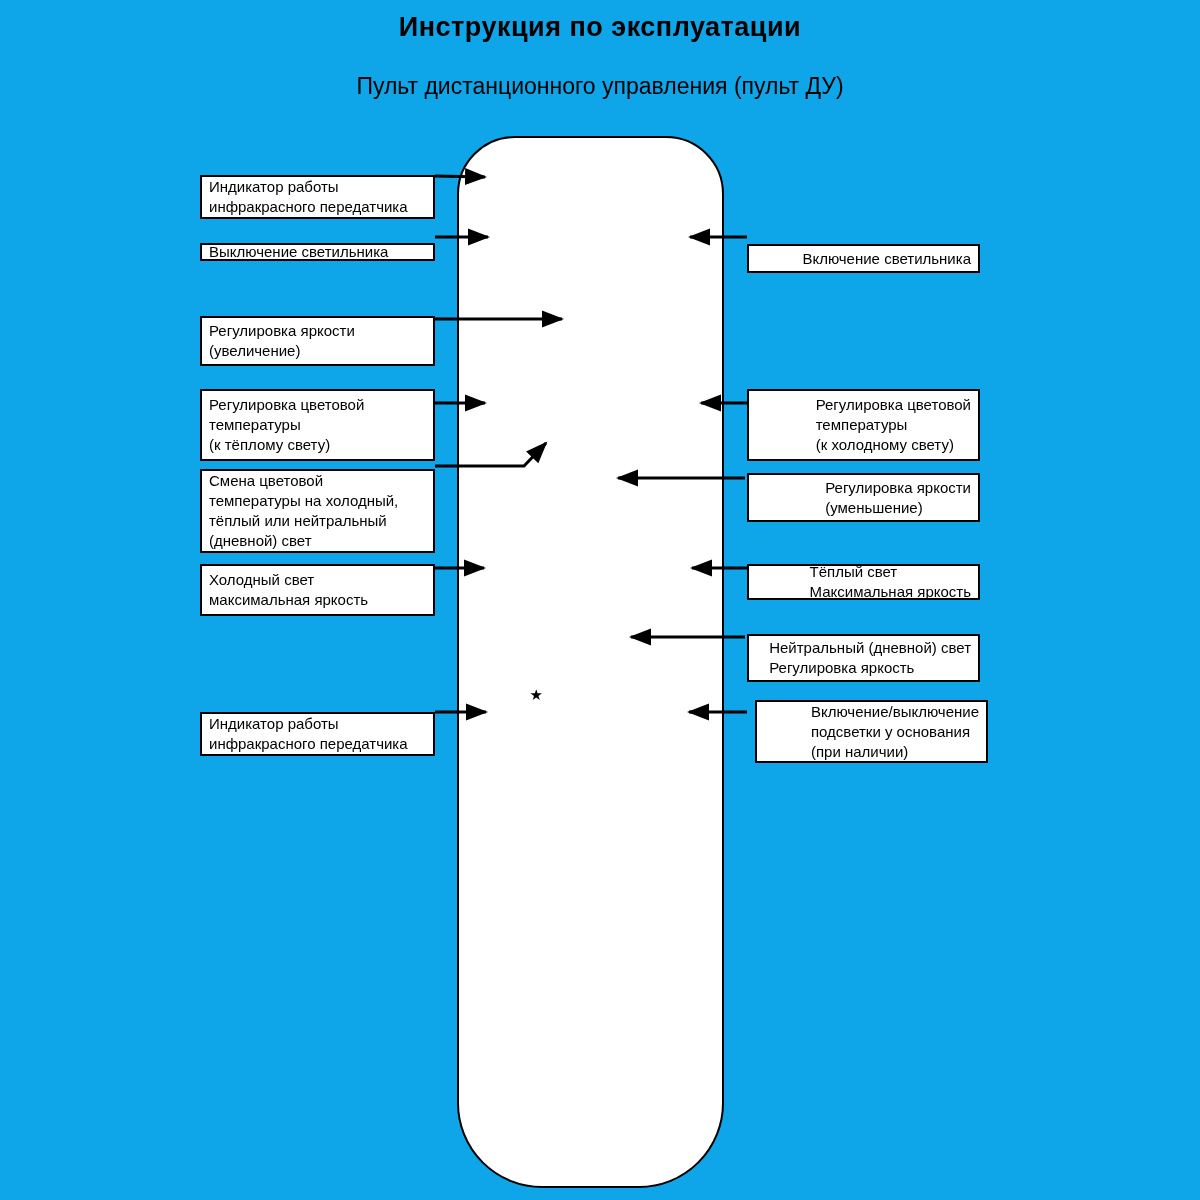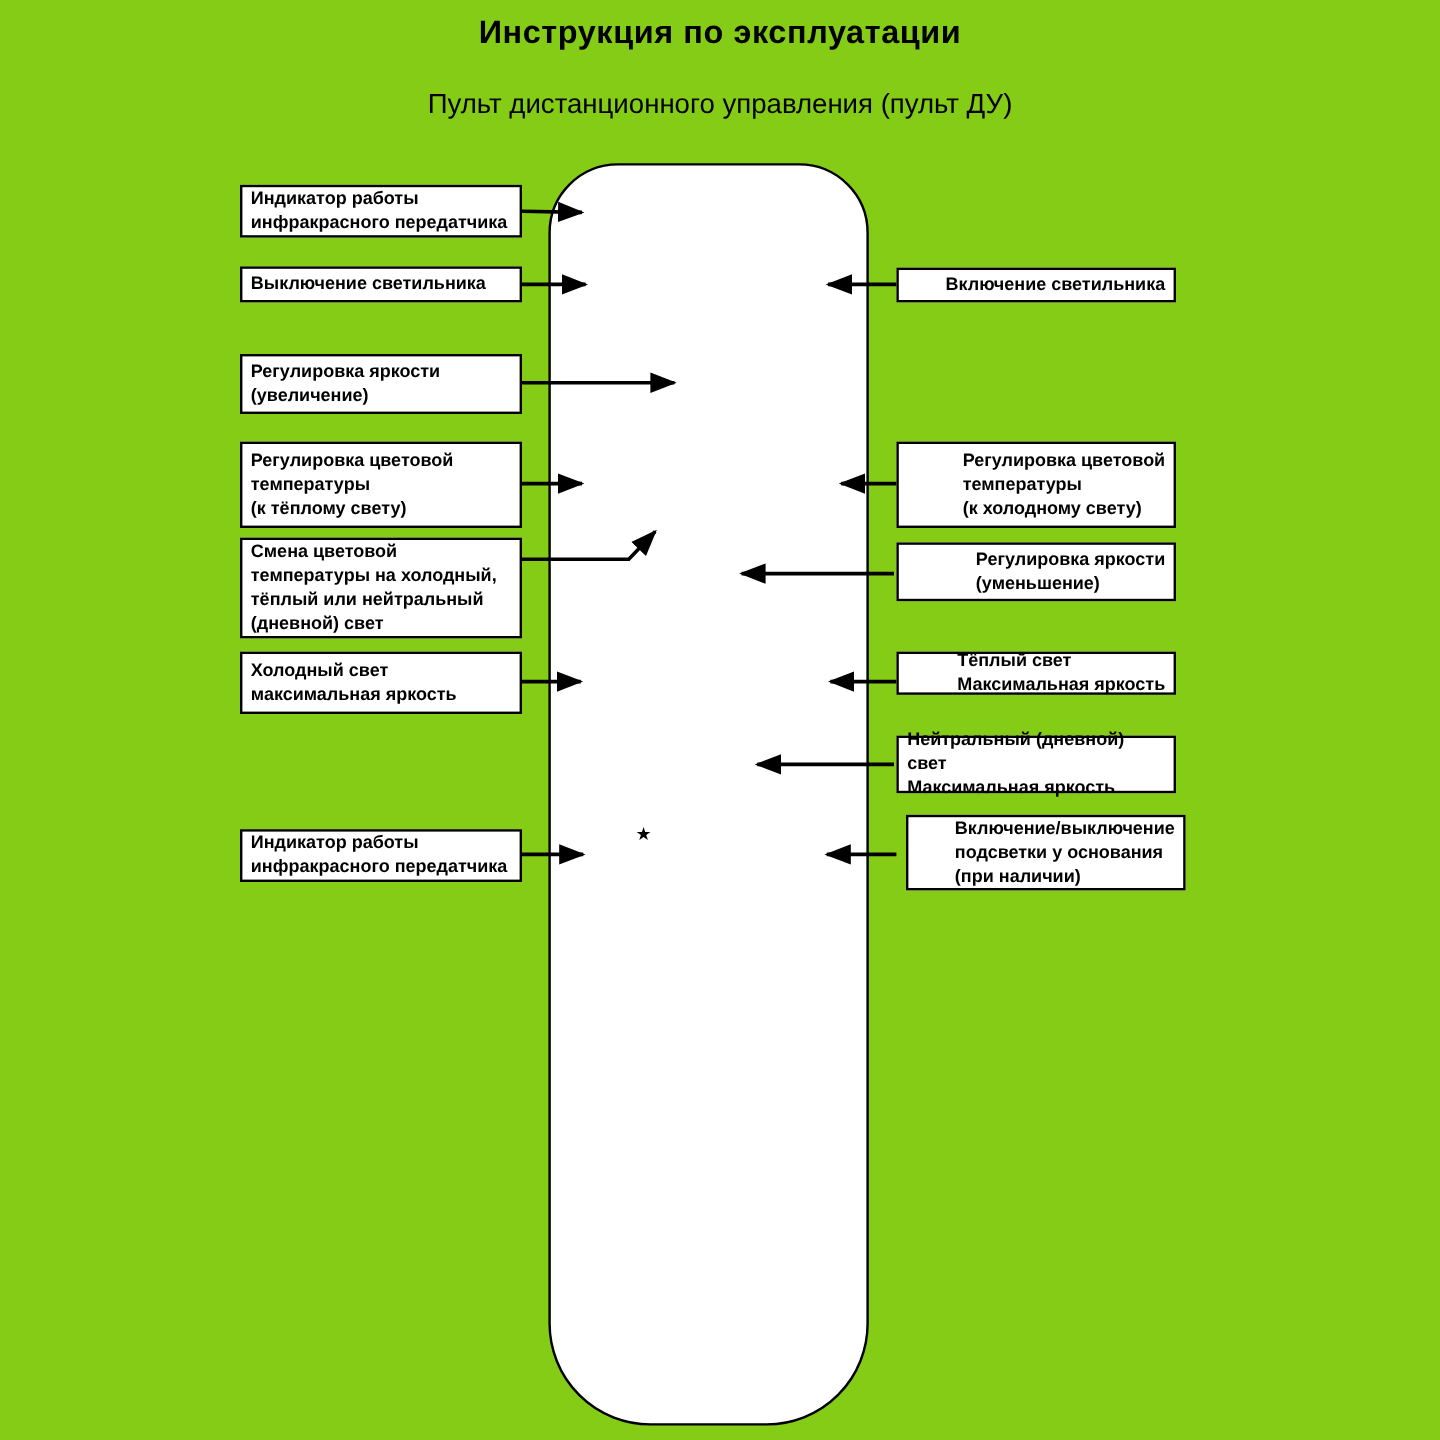--- a/index.html
+++ b/index.html
@@ -1,24 +1,24 @@
 <!DOCTYPE html>
 <html><head>
 <meta charset="utf-8">
 <style>
   html,body{margin:0;padding:0;background:#fff;}
-  .canvas{position:relative;width:1200px;height:1200px;background:#84cc16;color:#000;
+  .canvas{position:relative;width:1200px;height:1200px;background:#0ea5e9;color:#000;
           font-family:"Liberation Sans","DejaVu Sans",sans-serif;overflow:hidden;}
   .title{position:absolute;top:12px;left:0;width:100%;text-align:center;
          font-size:27px;font-weight:bold;letter-spacing:.5px;}
   .subtitle{position:absolute;top:73px;left:0;width:100%;text-align:center;
             font-size:23px;font-weight:normal;}
   .box{position:absolute;box-sizing:border-box;border:2px solid #000;width:235px;
-       display:flex;align-items:center;padding:2px 7px;font-size:15px;font-weight:bold;
-       line-height:20px;white-space:pre-line;background:#fff;z-index:2;}
+       display:flex;align-items:center;padding:2px 7px;font-size:15px;font-weight:normal;
+       line-height:20px;white-space:pre-line;background:#fff;z-index:2;margin-top:21px;}
   .box.right{width:233px;justify-content:flex-end;}
   .remote{position:absolute;left:457px;top:136px;width:267px;height:1052px;
           box-sizing:border-box;border:2px solid #000;border-radius:58px 58px 85px 85px;
           background:#fff;z-index:1;}
   .circ{position:absolute;box-sizing:border-box;border-radius:50%;border:3px solid #000;
         background:#fff;}
   .thin{border-width:2px;}
   .flexc{display:flex;align-items:center;justify-content:center;}
   .pct{font-size:15px;font-weight:bold;line-height:15px;}
   .arrows{position:absolute;left:0;top:0;z-index:3;pointer-events:none;}
@@ -36,21 +36,21 @@
 </head>
 <body>
 
 <div class="canvas">
 
   <div class="title">Инструкция по эксплуатации</div>
   <div class="subtitle">Пульт дистанционного управления (пульт ДУ)</div>
 
   <div class="box" style="left:200px;top:154px;height:44px;">Индикатор работы
 инфракрасного передатчика</div>
-  <div class="box" style="left:200px;top:222px;height:30px;">Выключение светильника</div>
+  <div class="box" style="left:200px;top:222px;height:18px;">Выключение светильника</div>
   <div class="box" style="left:200px;top:295px;height:50px;">Регулировка яркости
 (увеличение)</div>
   <div class="box" style="left:200px;top:368px;height:72px;">Регулировка цветовой
 температуры
 (к тёплому свету)</div>
   <div class="box" style="left:200px;top:543px;height:52px;">Холодный свет
 максимальная яркость</div>
   <div class="box" style="left:200px;top:448px;height:84px;">Смена цветовой
 температуры на холодный,
 тёплый или нейтральный
@@ -60,21 +60,21 @@
 
   <div class="box right" style="left:747px;top:223px;height:29px;">Включение светильника</div>
   <div class="box right" style="left:747px;top:368px;height:72px;">Регулировка цветовой
 температуры
 (к холодному свету)</div>
   <div class="box right" style="left:747px;top:452px;height:49px;">Регулировка яркости
 (уменьшение)</div>
   <div class="box right" style="left:747px;top:543px;height:36px;">Тёплый свет
 Максимальная яркость</div>
   <div class="box right" style="left:747px;top:613px;height:48px;">Нейтральный (дневной) свет
-Максимальная яркость</div>
+Регулировка яркость</div>
   <div class="box right" style="left:755px;top:679px;height:63px;">Включение/выключение
 подсветки у основания
 (при наличии)</div>
 
   <div class="remote"></div>
 
   <div class="circ" style="left:489px;top:169px;width:18px;height:18px;border-width:2.5px;"></div>
 
   <div class="circ flexc" style="left:491px;top:205px;width:64px;height:64px;">
     <div style="width:9px;height:46px;border:2px solid #000;box-sizing:border-box;"></div>

